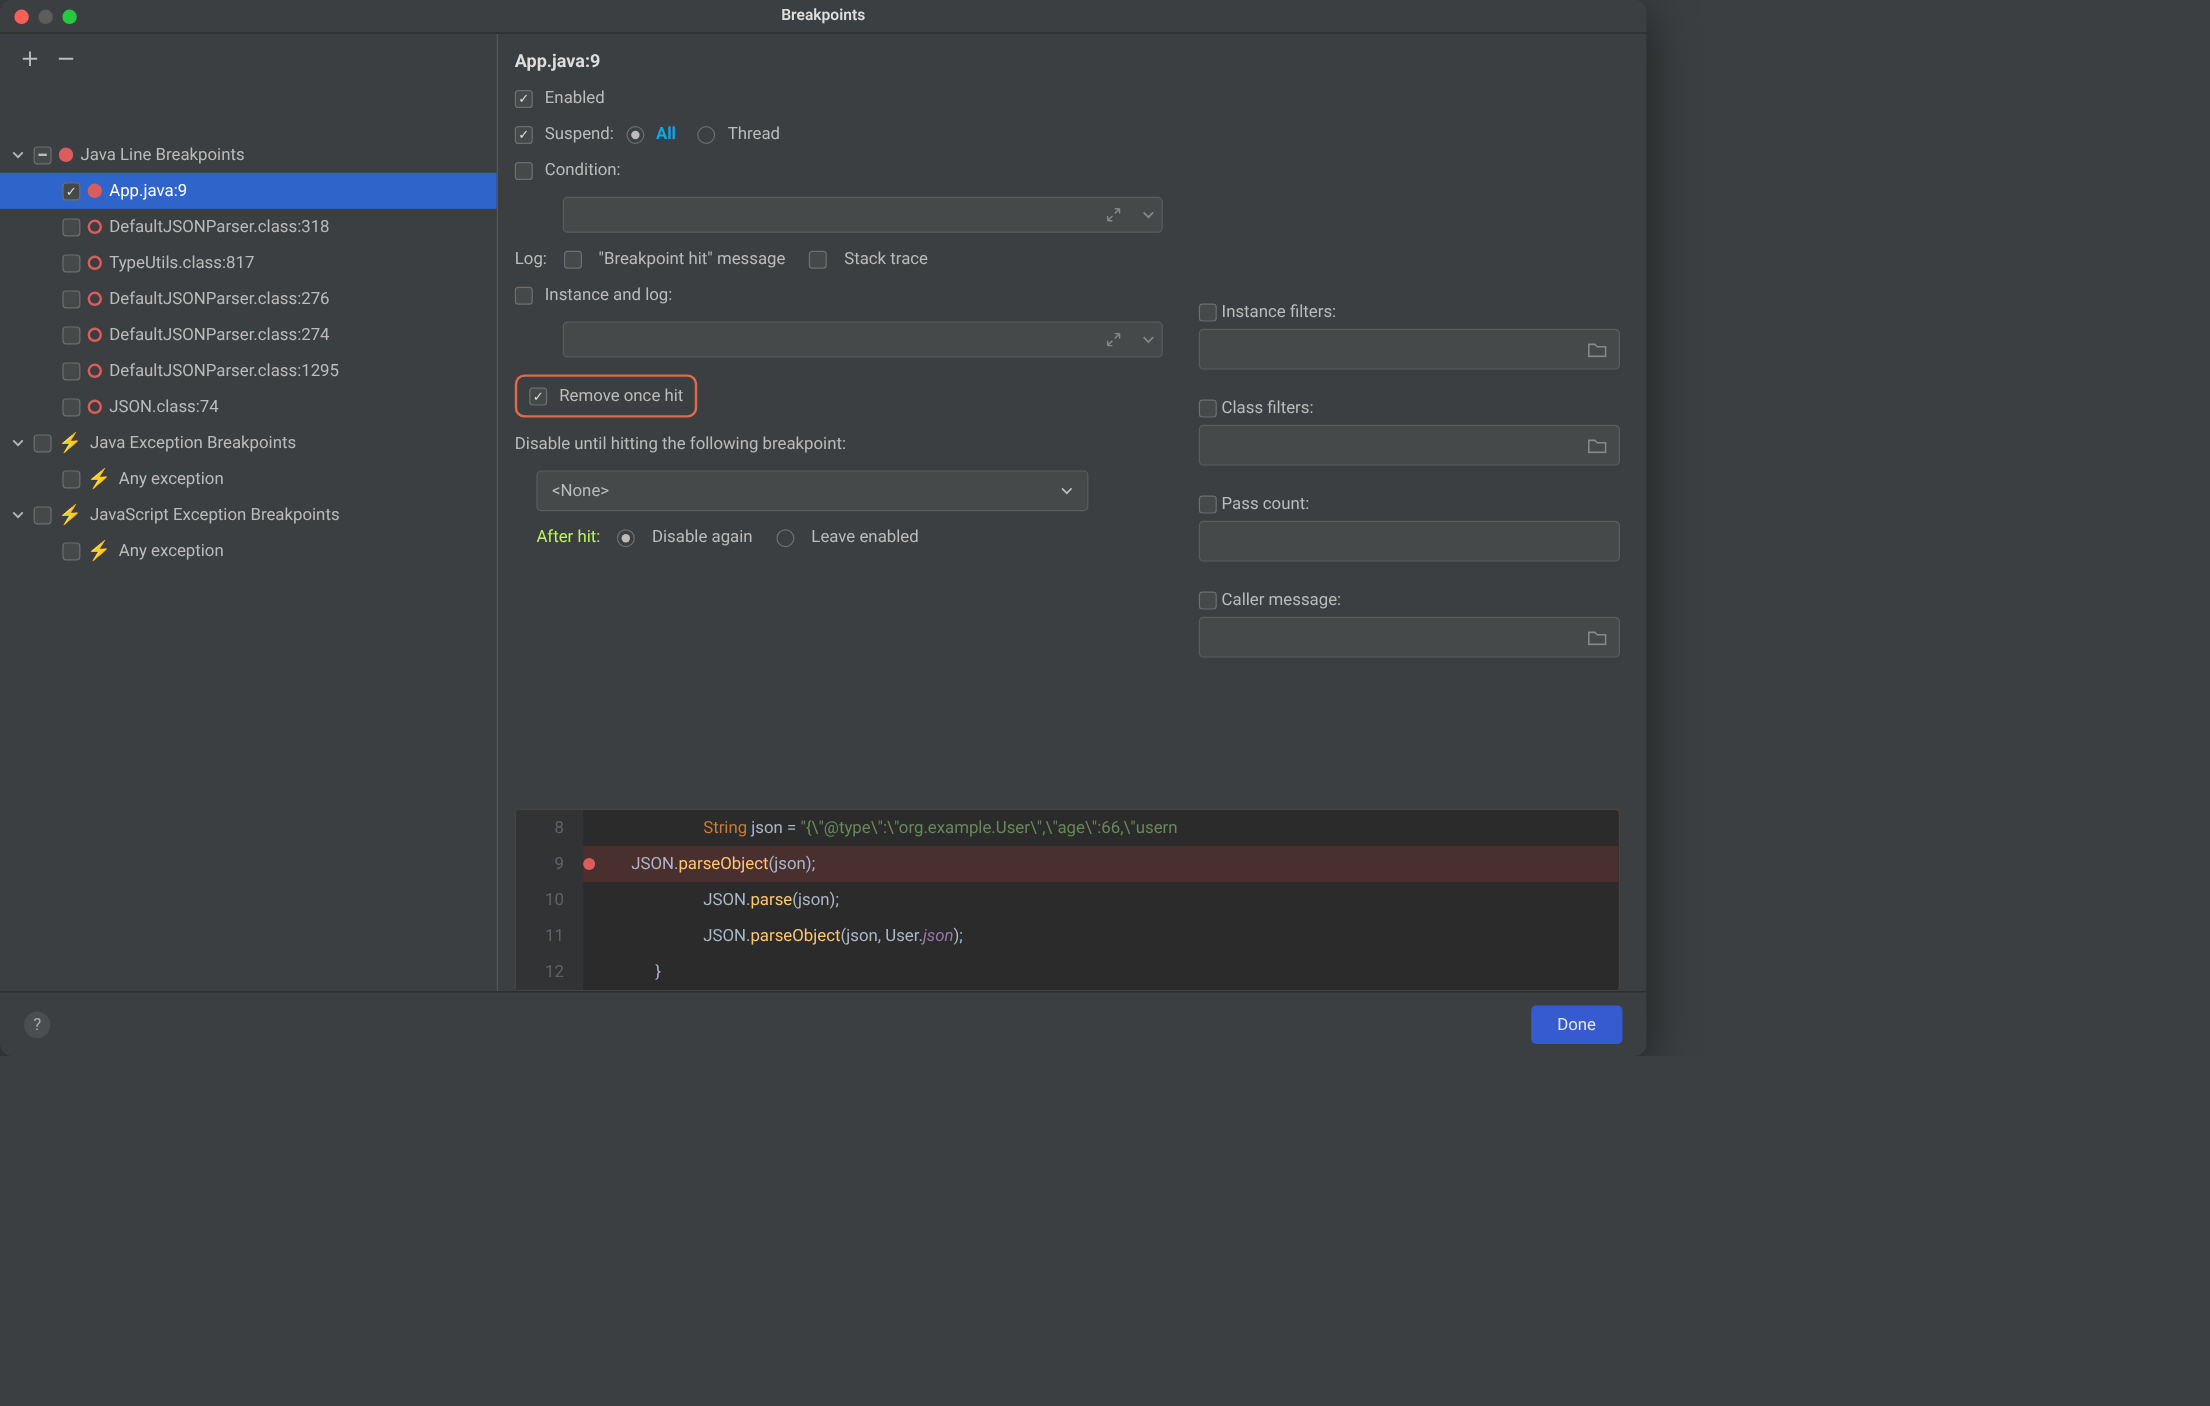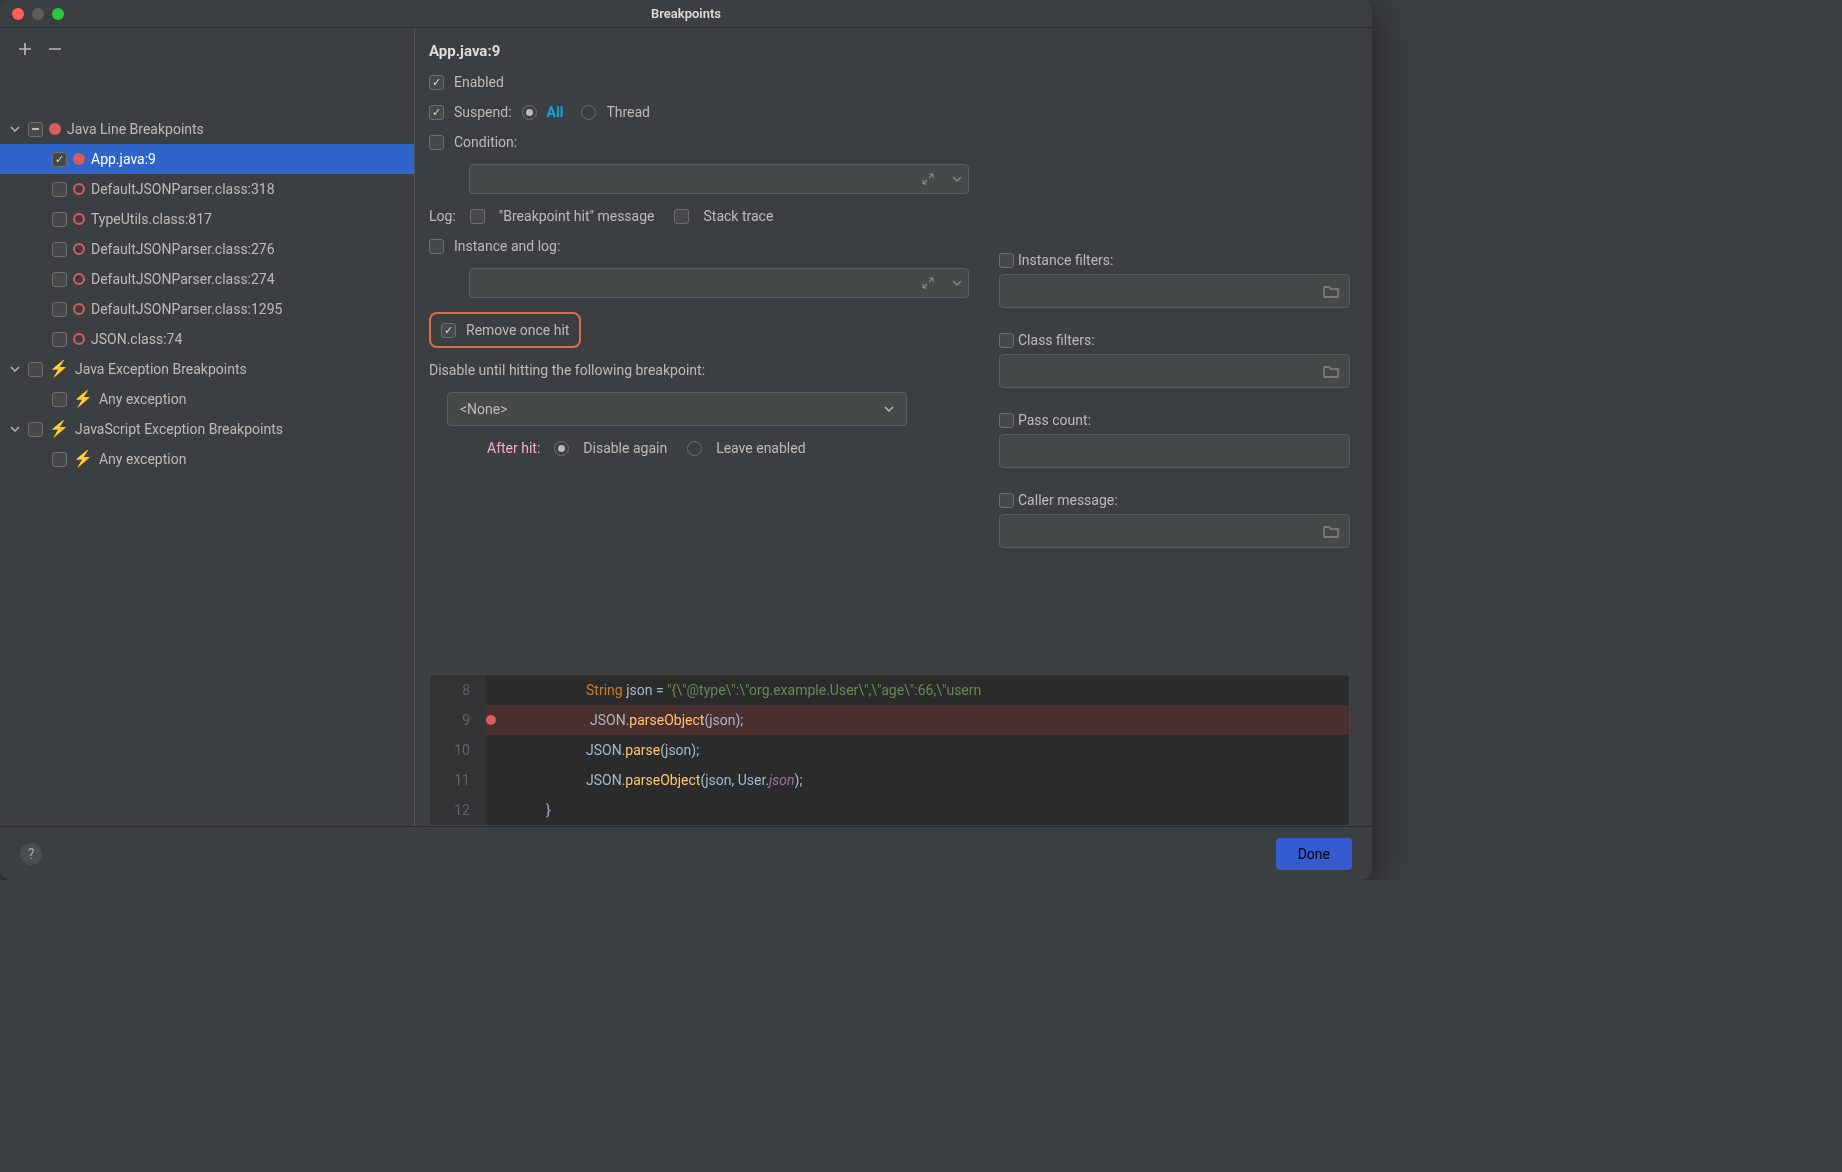--- a/index.html
+++ b/index.html
@@ -41,40 +41,40 @@
 .radio { width: 15px; height: 15px; border: 1.5px solid #6e6e6e; border-radius: 50%; display: inline-flex; align-items: center; justify-content: center; cursor: pointer; flex: 0 0 auto; }
 .radio.selected::after { content: ""; width: 7px; height: 7px; border-radius: 50%; background: #bbb; }
 .lbl { color: #bbbbbb; }
 .lbl.bold { font-weight: 700; color: #0ea5e9; }
 .field { height: 30px; background: #45494a; border: 1px solid #5a5d5e; border-radius: 4px; display: flex; align-items: center; padding: 0 8px; color: #888; flex: 1; position: relative; }
 .field .expand { position: absolute; right: 34px; top: 50%; transform: translateY(-50%); }
 .field .dd { position: absolute; right: 6px; top: 50%; transform: translateY(-50%); }
 .indent-field { margin-left: 40px; }
 .hl-box { border: 2.5px solid #e06c4c; border-radius: 8px; padding: 8px 10px; display: inline-flex; align-items: center; gap: 10px; }
 .section-label { color: #bbbbbb; }
-.section-label.dim { color: #f9a8d4; margin-left: 40px; }
+.section-label.dim { color: #bef264; }
 .dd-select { height: 34px; background: #45494a; border: 1px solid #5a5d5e; border-radius: 4px; padding: 0 12px; display: flex; align-items: center; justify-content: space-between; cursor: pointer; width: 460px; margin-left: 18px; }
 .filter-row { display: flex; align-items: center; gap: 4px; }
 .filter-field { height: 34px; background: #45494a; border: 1px solid #5a5d5e; border-radius: 4px; display: flex; align-items: center; justify-content: flex-end; padding: 0 10px; width: 100%; }
 .col-right .group { display: flex; flex-direction: column; gap: 6px; }
 .code { margin-top: 14px; height: 152px; background: #2b2b2b; border-radius: 4px; overflow: hidden; font-family: "JetBrains Mono", Menlo, Consolas, monospace; font-size: 14px; border: 1px solid #444; }
 .code-row { display: flex; align-items: center; height: 30px; }
 .gutter { width: 56px; background: #313335; color: #606366; display: flex; align-items: center; justify-content: flex-end; padding-right: 16px; height: 100%; position: relative; }
 .gutter .line-dot { position: absolute; right: -10px; top: 50%; transform: translateY(-50%); width: 10px; height: 10px; border-radius: 50%; background: #db5c5c; }
 .code-text { padding-left: 40px; white-space: pre; flex: 1; }
 .code-row.hl { background: #4a2f2f; }
 .tk-kw { color: #cc7832; }
 .tk-str { color: #6a8759; }
 .tk-fn { color: #ffc66d; }
 .tk-id { color: #a9b7c6; }
 .tk-cls { color: #9876aa; font-style: italic; }
 .tk-punc { color: #a9b7c6; }
 .footer { height: 54px; border-top: 1px solid #2b2b2b; display: flex; align-items: center; justify-content: space-between; padding: 0 20px; }
 .help { width: 22px; height: 22px; border-radius: 50%; background: #4b4e50; color: #aaa; display: flex; align-items: center; justify-content: center; font-size: 14px; cursor: pointer; }
-.done { background: #365bd1; color: #000000; border: none; padding: 8px 22px; border-radius: 4px; font-size: 14px; cursor: pointer; }
+.done { background: #365bd1; color: #e5e5e5; border: none; padding: 8px 22px; border-radius: 4px; font-size: 14px; cursor: pointer; }
 svg { display: block; }
 </style>
 </head>
 <body>
 
 <div class="window">
 
   <div class="titlebar">
     <div class="traffic">
       <span class="tr-close"></span>
@@ -301,21 +301,21 @@
         </div>
       </div>
 
       <div class="code" id="code">
           <div class="code-row">
             <div class="gutter">8</div>
             <div class="code-text" style="padding-left:100px"><span class="tk-kw">String</span> <span class="tk-id">json</span> <span class="tk-punc">=</span> <span class="tk-str">"{\"@type\":\"org.example.User\",\"age\":66,\"usern</span></div>
           </div>
           <div class="code-row hl">
             <div class="gutter">9<span class="line-dot"></span></div>
-            <div class="code-text" style="padding-left:104px"><span class="tk-id">JSON</span><span class="tk-punc">.</span><span class="tk-fn">parseObject</span><span class="tk-punc">(</span><span class="tk-id">json</span><span class="tk-punc">);</span></div>
+            <div class="code-text" style="padding-left:40px"><span class="tk-id">JSON</span><span class="tk-punc">.</span><span class="tk-fn">parseObject</span><span class="tk-punc">(</span><span class="tk-id">json</span><span class="tk-punc">);</span></div>
           </div>
           <div class="code-row">
             <div class="gutter">10</div>
             <div class="code-text" style="padding-left:100px"><span class="tk-id">JSON</span><span class="tk-punc">.</span><span class="tk-fn">parse</span><span class="tk-punc">(</span><span class="tk-id">json</span><span class="tk-punc">);</span></div>
           </div>
           <div class="code-row">
             <div class="gutter">11</div>
             <div class="code-text" style="padding-left:100px"><span class="tk-id">JSON</span><span class="tk-punc">.</span><span class="tk-fn">parseObject</span><span class="tk-punc">(</span><span class="tk-id">json</span><span class="tk-punc">, </span><span class="tk-id">User</span><span class="tk-punc">.</span><span class="tk-cls">json</span><span class="tk-punc">);</span></div>
           </div>
           <div class="code-row">

